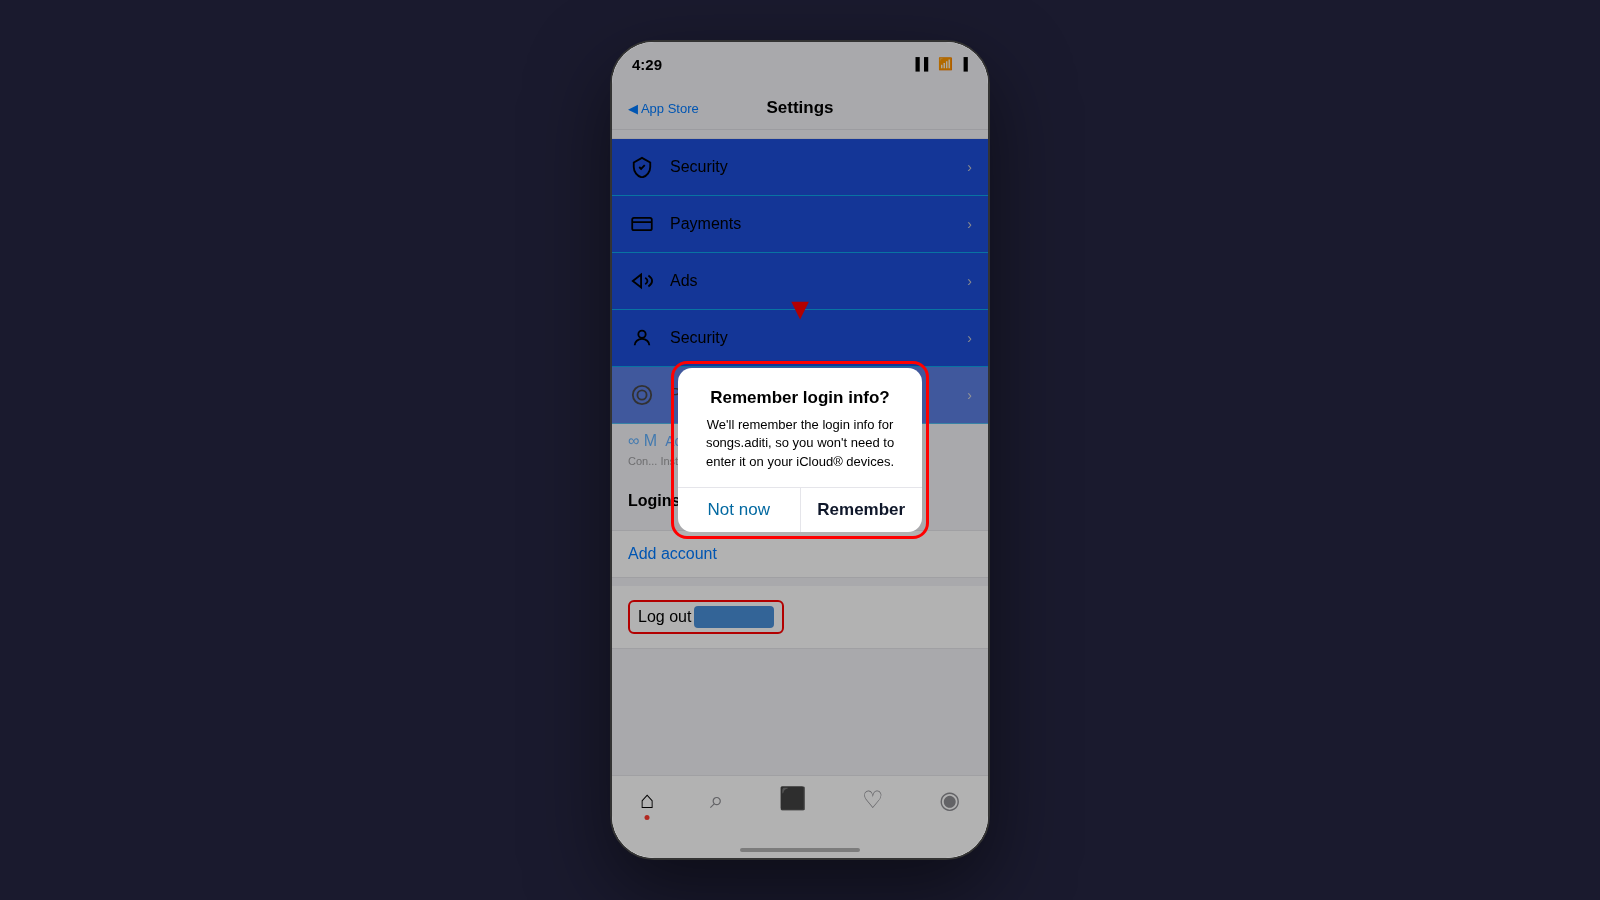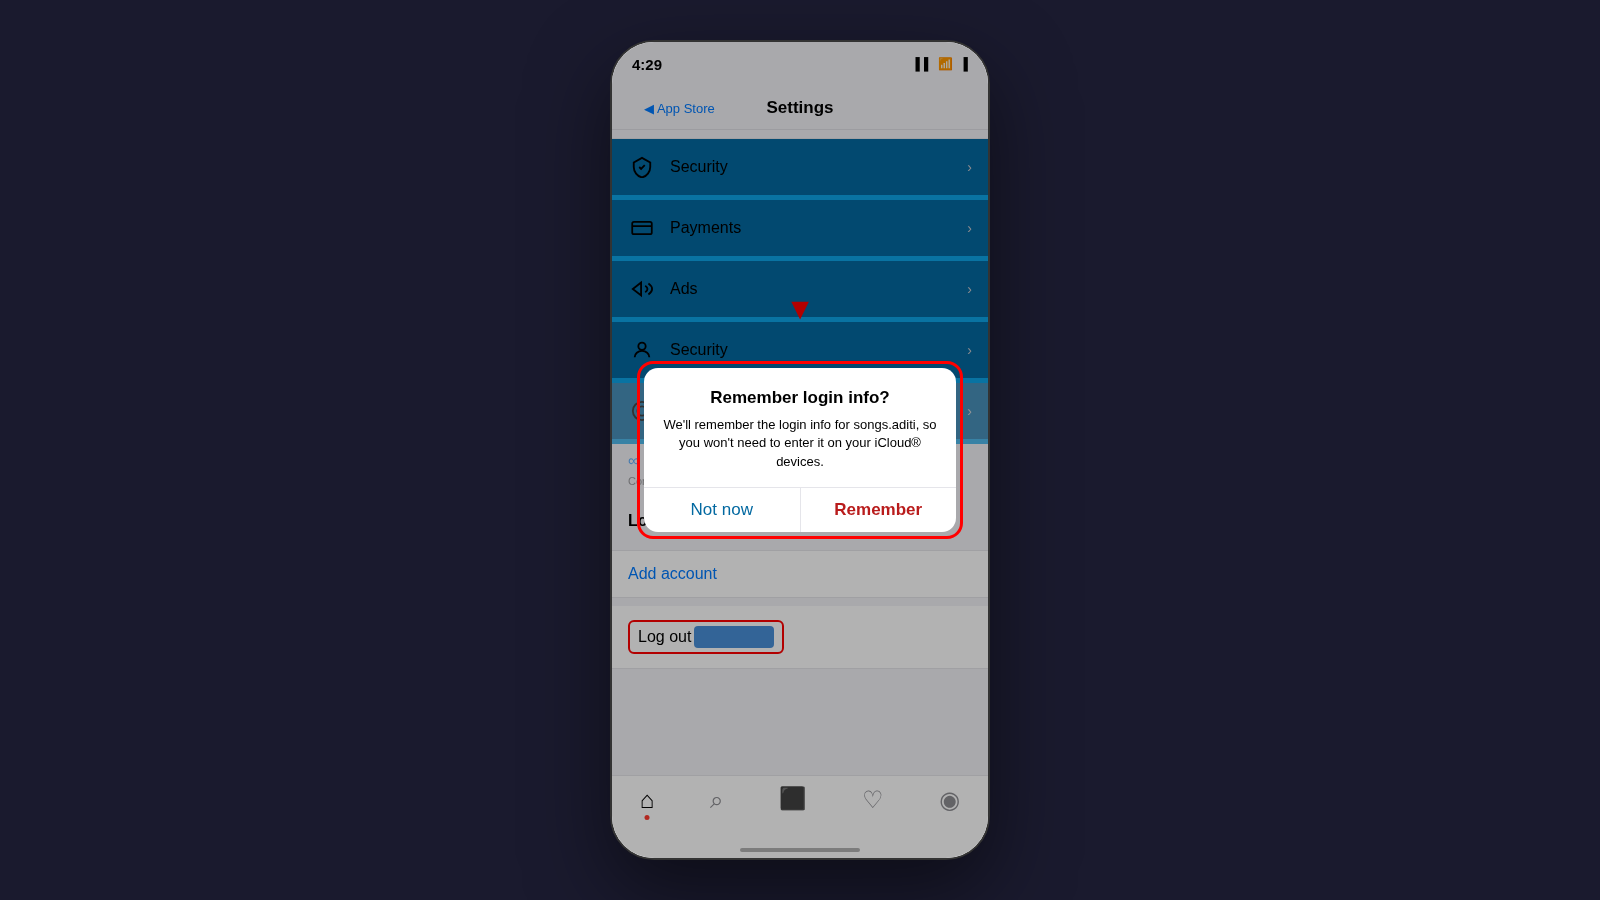--- a/index.html
+++ b/index.html
@@ -55,21 +55,21 @@
       height: 44px;
       display: flex;
       align-items: center;
       justify-content: center;
       position: relative;
       border-bottom: 1px solid #e0e0e5;
     }
 
     .app-store-link {
       position: absolute;
-      left: 32px;
+      left: 16px;
       font-size: 13px;
       color: #007AFF;
       top: 50%;
       transform: translateY(-50%);
     }
 
     .nav-title {
       font-size: 17px;
       font-weight: 600;
       color: #000;
@@ -81,25 +81,25 @@
       overflow: hidden;
       height: calc(820px - 44px - 44px - 83px);
     }
 
     .settings-list {
       background: #f2f2f7;
       padding: 0;
     }
 
     .settings-item {
-      background: #0369a1;
+      background: #1d4ed8;
       display: flex;
       align-items: center;
       padding: 14px 16px;
-      border-bottom: 5px solid #0ea5e9;
+      border-bottom: 1px solid #0ea5e9;
       position: relative;
       cursor: pointer;
     }
 
     .settings-item:first-child {
       border-top: 1px solid #e5e5ea;
       margin-top: 8px;
     }
 
     .item-icon {
@@ -235,21 +235,21 @@
     
     .dialog-highlight {
       border: 3px solid #ff0000;
       border-radius: 16px;
       padding: 4px;
     }
 
     .dialog-box {
       background: #fff;
       border-radius: 14px;
-      width: 312px;
+      width: 244px;
       overflow: hidden;
     }
 
     .dialog-content {
       padding: 20px 16px 0;
       text-align: center;
     }
 
     .dialog-title {
       font-size: 17px;
@@ -277,21 +277,21 @@
       text-align: center;
       cursor: pointer;
     }
 
     .dialog-btn:first-child {
       border-right: 1px solid #e5e5ea;
       color: #0369a1;
     }
 
     .dialog-btn.primary {
-      color: #b91c1c;
+      color: #0f172a;
       font-weight: 600;
     }
 
     
     .red-arrow {
       position: absolute;
       top: 250px;
       left: 50%;
       transform: translateX(-50%);
       z-index: 50;

